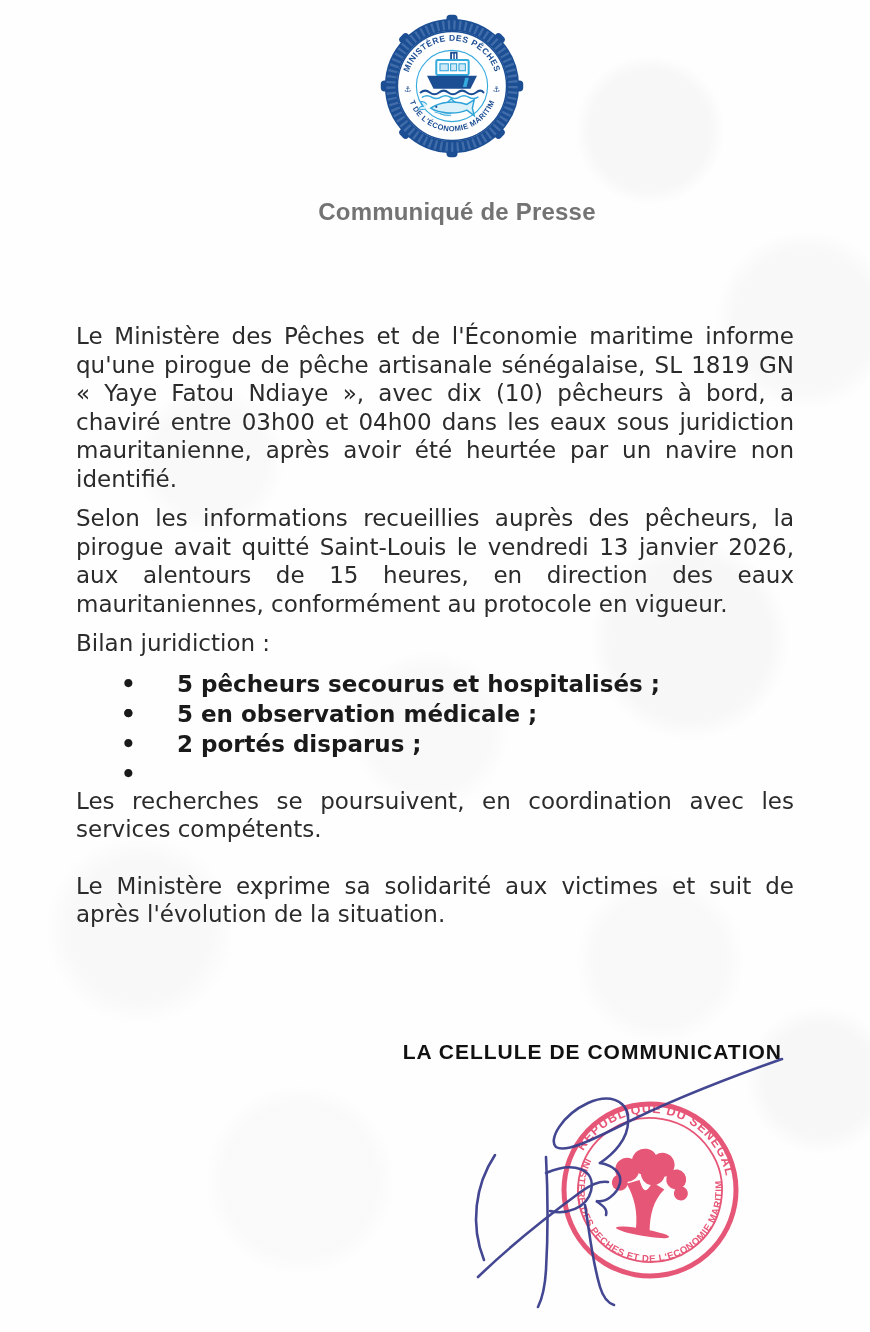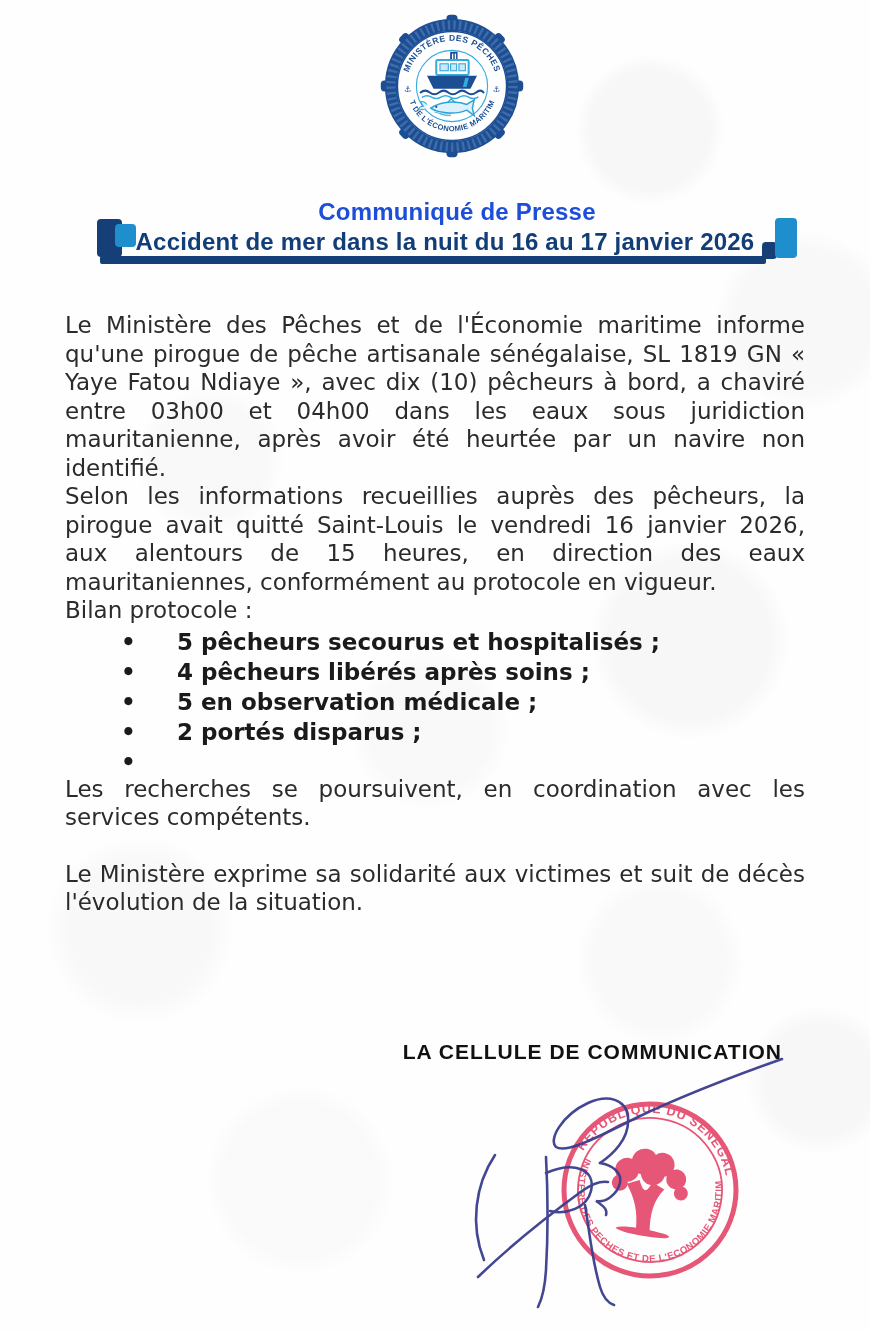--- a/index.html
+++ b/index.html
@@ -23,39 +23,39 @@
       radial-gradient(circle at 430px 730px, rgba(120,120,125,.04) 0 60px, transparent 80px),
       radial-gradient(circle at 140px 930px, rgba(120,120,125,.045) 0 70px, transparent 95px),
       radial-gradient(circle at 660px 960px, rgba(120,120,125,.04) 0 65px, transparent 85px),
       radial-gradient(circle at 820px 1080px, rgba(120,120,125,.05) 0 55px, transparent 75px),
       radial-gradient(circle at 300px 1180px, rgba(120,120,125,.035) 0 75px, transparent 95px);
   }
   .logo-wrap{position:absolute;left:378px;top:10px;width:148px;height:152px;}
   .doc-title{
     position:absolute;left:0;right:0;top:198px;
     text-align:center;font-family:"Liberation Sans",sans-serif;
-    font-weight:bold;font-size:24px;color:#1d4ed8;letter-spacing:.2px;margin-left:44px;
+    font-weight:bold;font-size:24px;color:#737373;letter-spacing:.2px;margin-left:44px;
   }
   .banner{position:absolute;left:0;right:0;top:214px;height:52px;}
   .banner-title{
     position:absolute;left:95px;right:75px;top:14px;text-align:center;
     font-family:"Liberation Sans",sans-serif;font-weight:bold;font-size:24px;
     color:#123E78;z-index:3;letter-spacing:.2px;
   }
   .deco{position:absolute;border-radius:4px;}
   .deco-left-dark{left:97px;top:5px;width:25px;height:38px;background:#153F76;z-index:1;}
   .deco-left-light{left:115px;top:10px;width:21px;height:23px;background:#1F8ECD;z-index:2;}
   .deco-right-light{left:775px;top:4px;width:22px;height:40px;background:#1F8ECD;z-index:2;}
   .deco-right-dark{left:762px;top:28px;width:15px;height:17px;background:#153F76;z-index:1;}
   .banner-underline{position:absolute;left:100px;top:42px;width:666px;height:8px;background:#143F77;border-radius:2px;z-index:0;}
   .body-text{
     position:absolute;left:65px;width:740px;top:311px;
     font-size:23px;line-height:28.5px;color:#2B2B2B;text-align:justify;
   }
-  .body-text p{margin:0;}
+  .body-text p{margin:11px;}
   .gap-top{margin-top:28px !important;}
   ul.bilan{list-style:none;margin:2px 0 0 0;padding:0;}
   ul.bilan li{
     position:relative;padding-left:112px;font-weight:bold;color:#1A1A1A;
     line-height:30px;text-align:left;
   }
   ul.bilan .b-dot{position:absolute;left:56px;font-weight:bold;}
   .signoff{
     position:absolute;top:1040px;right:88px;
     font-family:"Liberation Sans",sans-serif;font-weight:bold;font-size:21px;
@@ -124,42 +124,34 @@
         <path d="M -24,0 C -15,-7 4,-9 15,-4 L 23,-9 L 21,0 L 23,8 L 15,2 C 4,7 -15,6 -24,0 Z" fill="#DDF1FB" stroke="#2DA3D8" stroke-width="1.6"></path>
         <path d="M -6,-6 L -2,-10 L 3,-6" fill="none" stroke="#2DA3D8" stroke-width="1.4"></path>
         <circle cx="-18" cy="-1.5" r="1.2" fill="#1C4E94"></circle>
         <path d="M -28,-4 q -3,-4 -7,-3 q 2,3 3,5 q -4,0 -5,3 q 4,1 7,0" fill="#DDF1FB" stroke="#2DA3D8" stroke-width="1.1"></path>
         <path d="M -20,4 q 8,4 18,2 M -14,6 q 6,3 12,2" stroke="#2DA3D8" stroke-width="0.9" fill="none"></path>
       </g>
     </svg>
   </div>
 
   <div class="doc-title">Communiqué de Presse</div>
-  <div class="banner">
-    <div class="deco deco-left-dark"></div>
-    <div class="deco deco-left-light"></div>
-    <div class="banner-underline"></div>
-    <div class="deco deco-right-light"></div>
-    <div class="deco deco-right-dark"></div>
-    <div class="banner-title">Accident de mer dans la nuit du 16 au 17 janvier 2026</div>
-  </div>
 
   <main class="body-text">
     <p>Le Ministère des Pêches et de l'Économie maritime informe qu'une pirogue de pêche artisanale sénégalaise, SL 1819 GN « Yaye Fatou Ndiaye », avec dix (10) pêcheurs à bord, a chaviré entre 03h00 et 04h00 dans les eaux sous juridiction mauritanienne, après avoir été heurtée par un navire non identifié.</p>
-    <p>Selon les informations recueillies auprès des pêcheurs, la pirogue avait quitté Saint-Louis le vendredi 16 janvier 2026, aux alentours de 15 heures, en direction des eaux mauritaniennes, conformément au protocole en vigueur.</p>
-    <p>Bilan protocole :</p>
+    <p>Selon les informations recueillies auprès des pêcheurs, la pirogue avait quitté Saint-Louis le vendredi 13 janvier 2026, aux alentours de 15 heures, en direction des eaux mauritaniennes, conformément au protocole en vigueur.</p>
+    <p>Bilan juridiction :</p>
     <ul class="bilan">
       <li><span class="b-dot">•</span><span>5 pêcheurs secourus et hospitalisés ;</span></li>
-      <li><span class="b-dot">•</span><span>4 pêcheurs libérés après soins ;</span></li>
+      <li><span class="b-dot">•</span></li>
       <li><span class="b-dot">•</span><span>5 en observation médicale ;</span></li>
       <li><span class="b-dot">•</span><span>2 portés disparus ;</span></li>
       <li><span class="b-dot">•</span></li>
     </ul>
     <p class="gap-top">Les recherches se poursuivent, en coordination avec les services compétents.</p>
-    <p class="gap-top">Le Ministère exprime sa solidarité aux victimes et suit de décès l'évolution de la situation.</p>
+    <p class="gap-top">Le Ministère exprime sa solidarité aux victimes et suit de après l'évolution de la situation.</p>
   </main>
 
   <div class="signoff">LA CELLULE DE COMMUNICATION</div>
 
   <div class="sign-stamp">
     <svg viewBox="0 0 340 272" width="340" height="272">
 
       <g transform="translate(200,135) rotate(10)" opacity="0.92">
         <circle r="86" fill="none" stroke="#E5486C" stroke-width="5"></circle>
         <circle r="72" fill="none" stroke="#E5486C" stroke-width="1.8"></circle>

